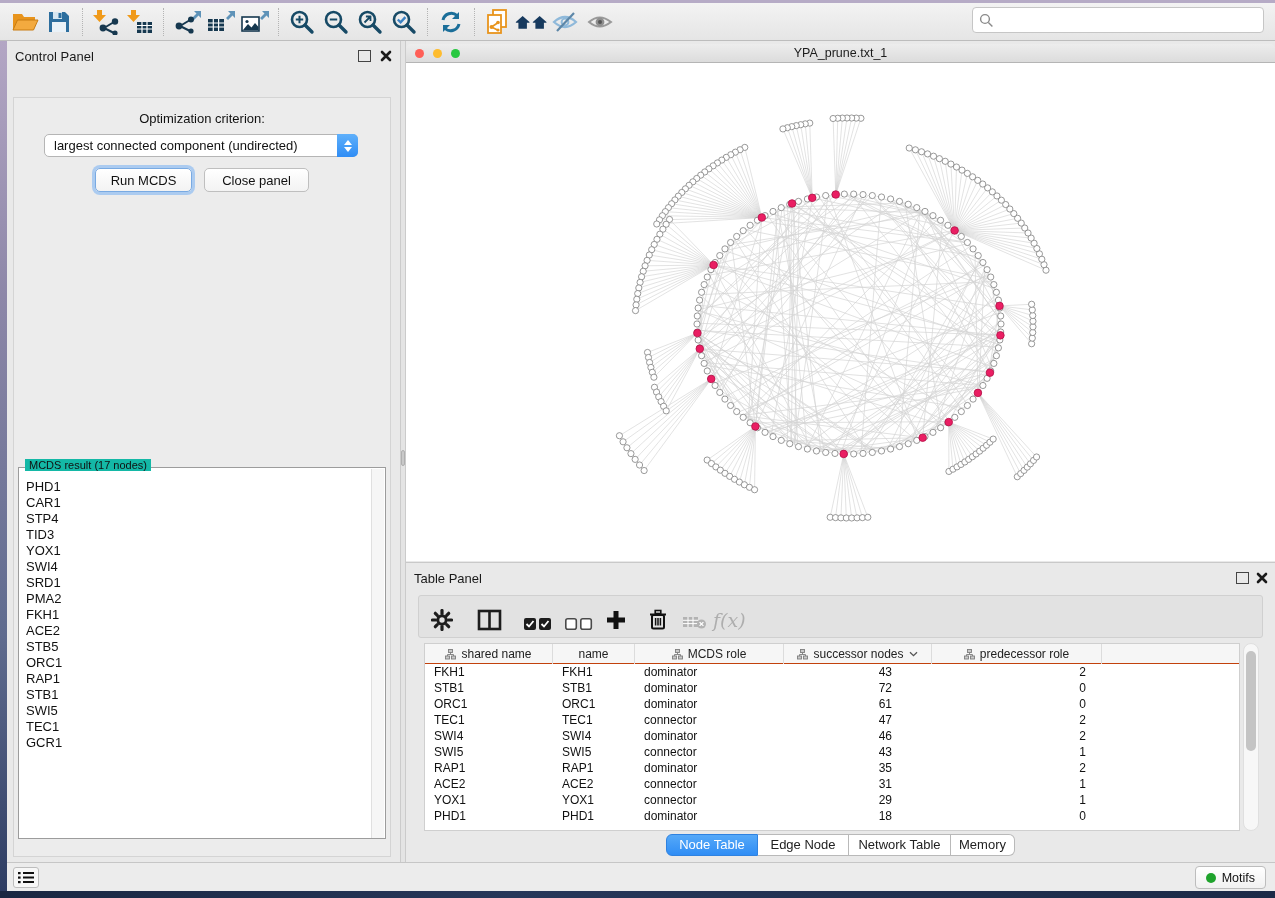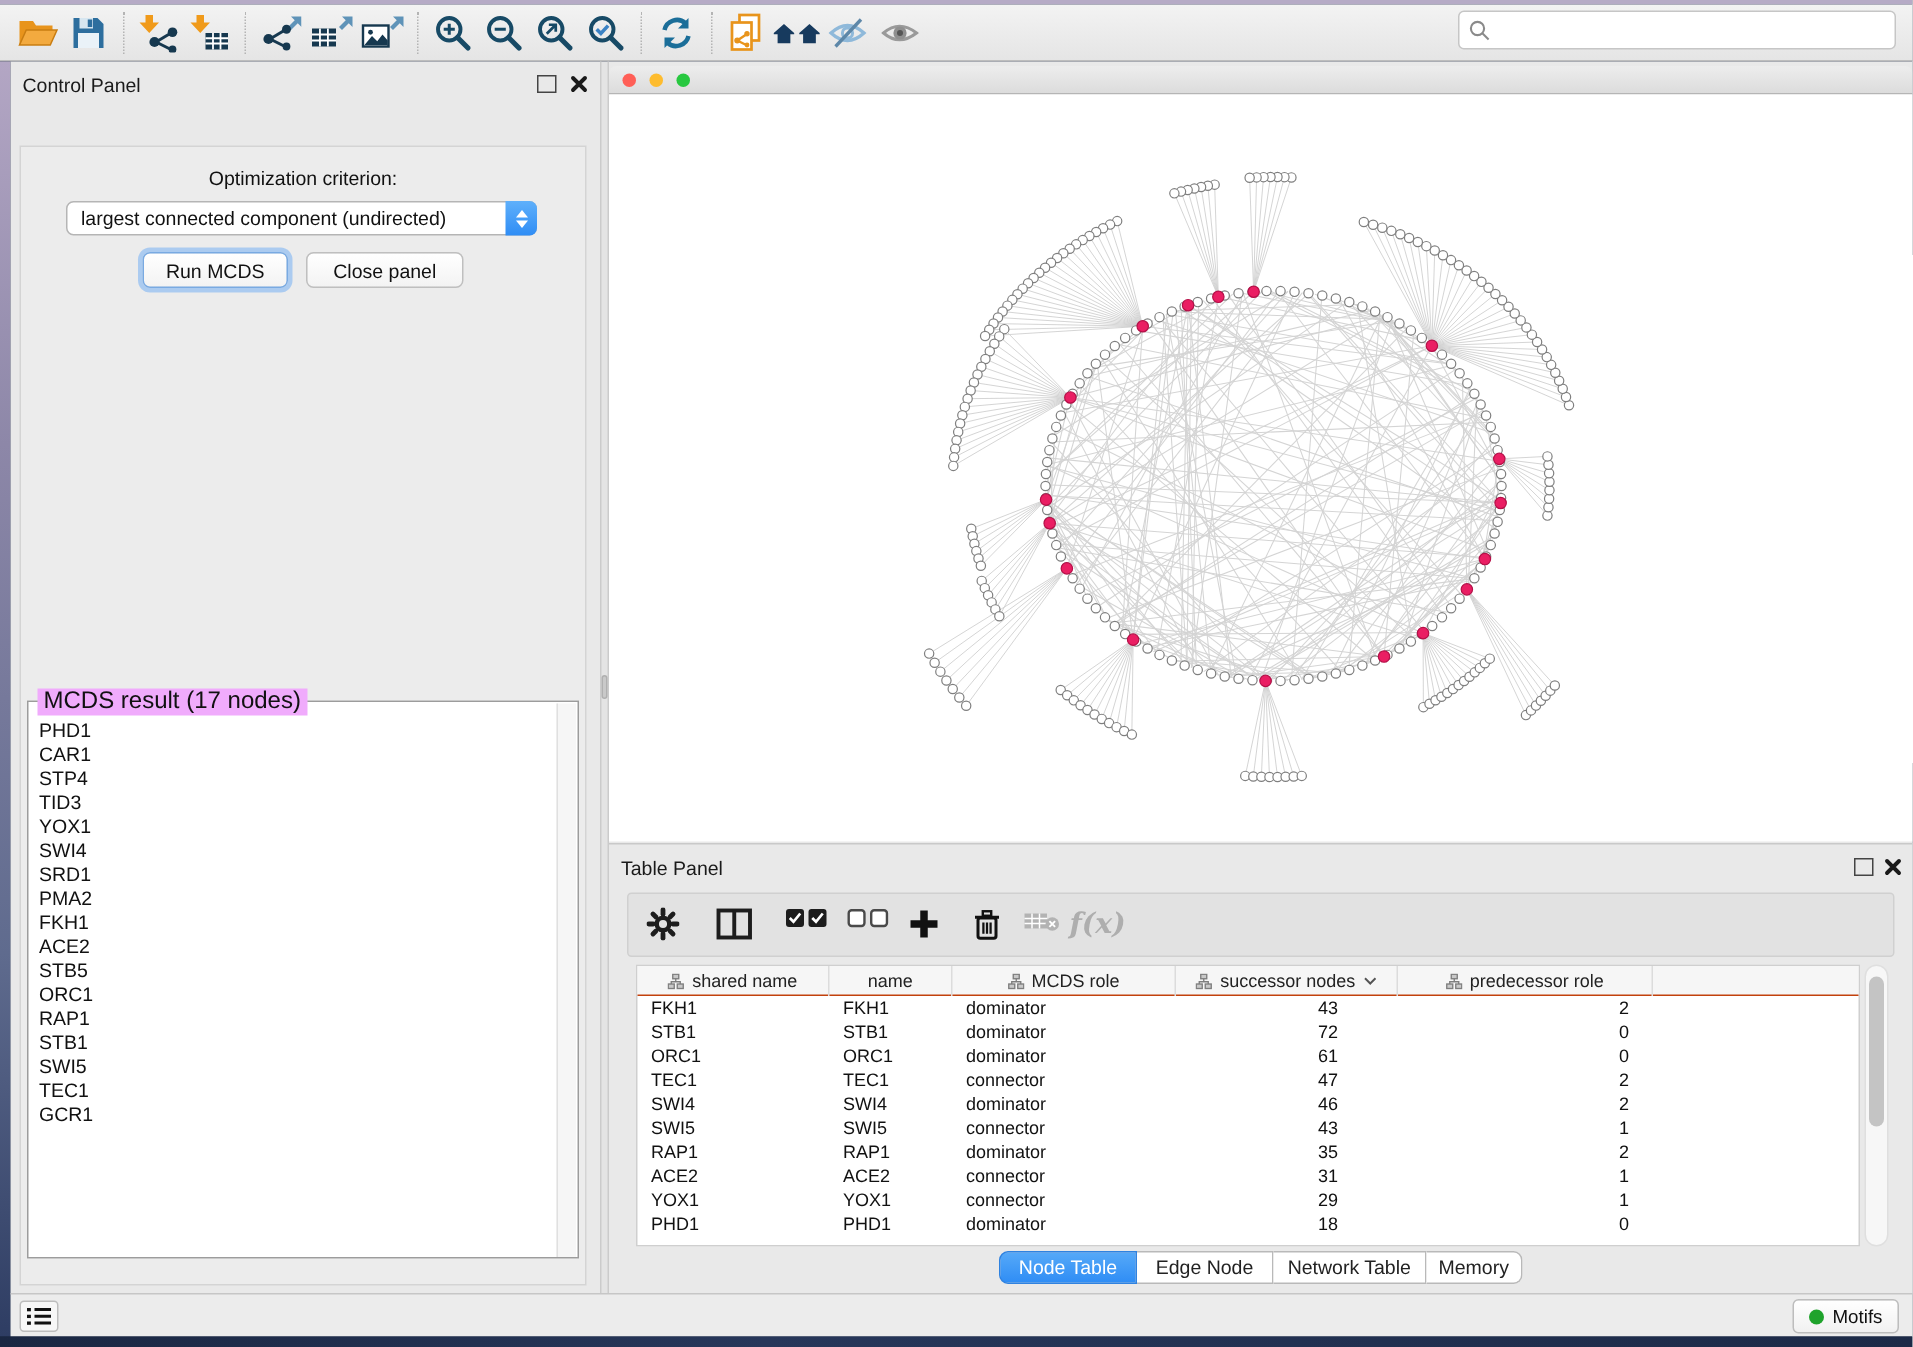--- a/index.html
+++ b/index.html
@@ -48,22 +48,22 @@
     align-items:center; justify-content:center; gap:2px; }
   .chev { width:0; height:0; border-left:4px solid transparent; border-right:4px solid transparent; }
   .chev.up { border-bottom:5px solid #fff; } .chev.down { border-top:5px solid #fff; }
   .cp-btn { position:absolute; top:70px; height:24px; background:linear-gradient(180deg,#fff,#f3f3f3);
     border:1px solid #bfbfbf; border-radius:5px; font-size:13px; color:#111;
     font-family:"Liberation Sans",sans-serif; }
   #run-btn { left:81px; width:97px; border-color:#79aae2; box-shadow:0 0 0 3px rgba(94,164,246,.45); }
   #close-panel-btn { left:190px; width:105px; }
   #mcds-group { position:absolute; left:4px; top:369px; width:368px; height:372px;
     border:1px solid #9c9c9c; background:#fff; }
-  #mcds-legend { position:absolute; left:6px; top:-9px; background:#f0abfc; padding:0 4px;
-    font-size:16px; color:#111; white-space:nowrap; }
+  #mcds-legend { position:absolute; left:6px; top:-9px; background:#14b8a6; padding:0 4px;
+    font-size:11px; color:#111; white-space:nowrap; }
   #mcds-list { position:absolute; left:1px; top:8px; width:352px; height:361px; overflow:hidden; padding:3px 0 0 6px; }
   .mcds-item { font-size:13px; line-height:16px; color:#111; }
   #mcds-scroll { position:absolute; right:1px; top:1px; width:13px; height:369px;
     background:#f6f6f6; border-left:1px solid #e0e0e0; }
 
   
   #splitter { left:400px; top:41px; width:6px; height:821px; background:#e4e4e4;
     border-left:1px solid #cbcbcb; border-right:1px solid #cbcbcb; }
   #splitter .grip { position:absolute; left:0px; top:409px; width:4px; height:16px;
     background:#c9c9c9; border:1px solid #b0b0b0; border-radius:2px; }
@@ -75,21 +75,21 @@
     background:linear-gradient(180deg,#ededed,#dcdcdc); border-bottom:1px solid #b5b5b5;
     border-radius:5px 5px 0 0; }
   .light { position:absolute; top:5px; width:9px; height:9px; border-radius:50%; }
   #net-title { position:absolute; left:0; top:2px; width:100%; text-align:center; font-size:12.5px; color:#1c1c1c; }
   #net-canvas { position:absolute; left:0; top:19px; width:869px; height:498px; background:#fff; }
 
   
   #table-panel { position:absolute; left:0; top:521px; width:869px; height:300px; background:#e9e9e9; border-top:1px solid #c9c9c9; }
   #tp-toolbar { position:absolute; left:12px; top:32px; width:845px; height:43px;
     background:#e2e2e2; border:1px solid #d0d0d0; border-radius:3px; }
-  .tp-ico { position:absolute; top:9px; height:26px; display:flex; align-items:flex-start; background:transparent; border:none;font-weight:bold; }
+  .tp-ico { position:absolute; top:9px; height:26px; display:flex; align-items:flex-end; background:transparent; border:none; }
   #fx-label { font-family:"DejaVu Serif",serif; font-style:italic; font-size:19px; color:#aeaeae; }
   #tbl { position:absolute; left:18px; top:80px; width:816px; height:188px; background:#fff; border:1px solid #cfcfcf; }
   #tbl-header { display:flex; height:20px; background:#f6f6f6; border-bottom:1px solid #c2410c; }
   .th { display:flex; align-items:center; justify-content:center; gap:5px; font-size:12px; color:#222;
     border-right:1px solid #dcdcdc; height:20px; }
   .tr { display:flex; height:16px; }
   .td { font-size:12px; color:#111; line-height:16px; white-space:nowrap; overflow:hidden; }
   .td.left { text-align:left; padding-left:9px; }
   .td.rt-wide { text-align:right; padding-right:40px; }
   .td.rt { text-align:right; padding-right:16px; }
@@ -316,20 +316,21 @@
     <div class="grip"></div>
   </div>
 
   <div id="right-base" class="abs">
 
     <div id="net-window">
       <div id="net-titlebar">
         <span class="light" style="left: 9px; background: rgb(255, 95, 87);"></span>
         <span class="light" style="left: 27px; background: rgb(254, 188, 46);"></span>
         <span class="light" style="left: 45px; background: rgb(40, 200, 64);"></span>
+        <div id="net-title">YPA_prune.txt_1</div>
       </div>
       <div id="net-canvas">
         <svg id="net-svg" width="869" height="498">
             <g stroke="#8f8f8f" stroke-width="0.7" opacity="0.38">
               <line x1="386.0597978007814" y1="140.46609890631765" x2="593.4028408181468" y2="279.79605897305106"></line>
               <line x1="292.3777775871247" y1="278.4638394587568" x2="317.0043788978843" y2="188.28199015171194"></line>
               <line x1="452.6154676732266" y1="131.26037671690233" x2="299.45236423133116" y2="303.7467017336175"></line>
               <line x1="435.53879361142555" y1="131.15671340065592" x2="527.6860498506417" y2="153.04602616268772"></line>
               <line x1="292.0149513527503" y1="275.99798713452554" x2="492.56307422854394" y2="138.105196545372"></line>
               <line x1="548.5880723097675" y1="167.48582595597537" x2="294.6065845495587" y2="289.15094820326567"></line>

